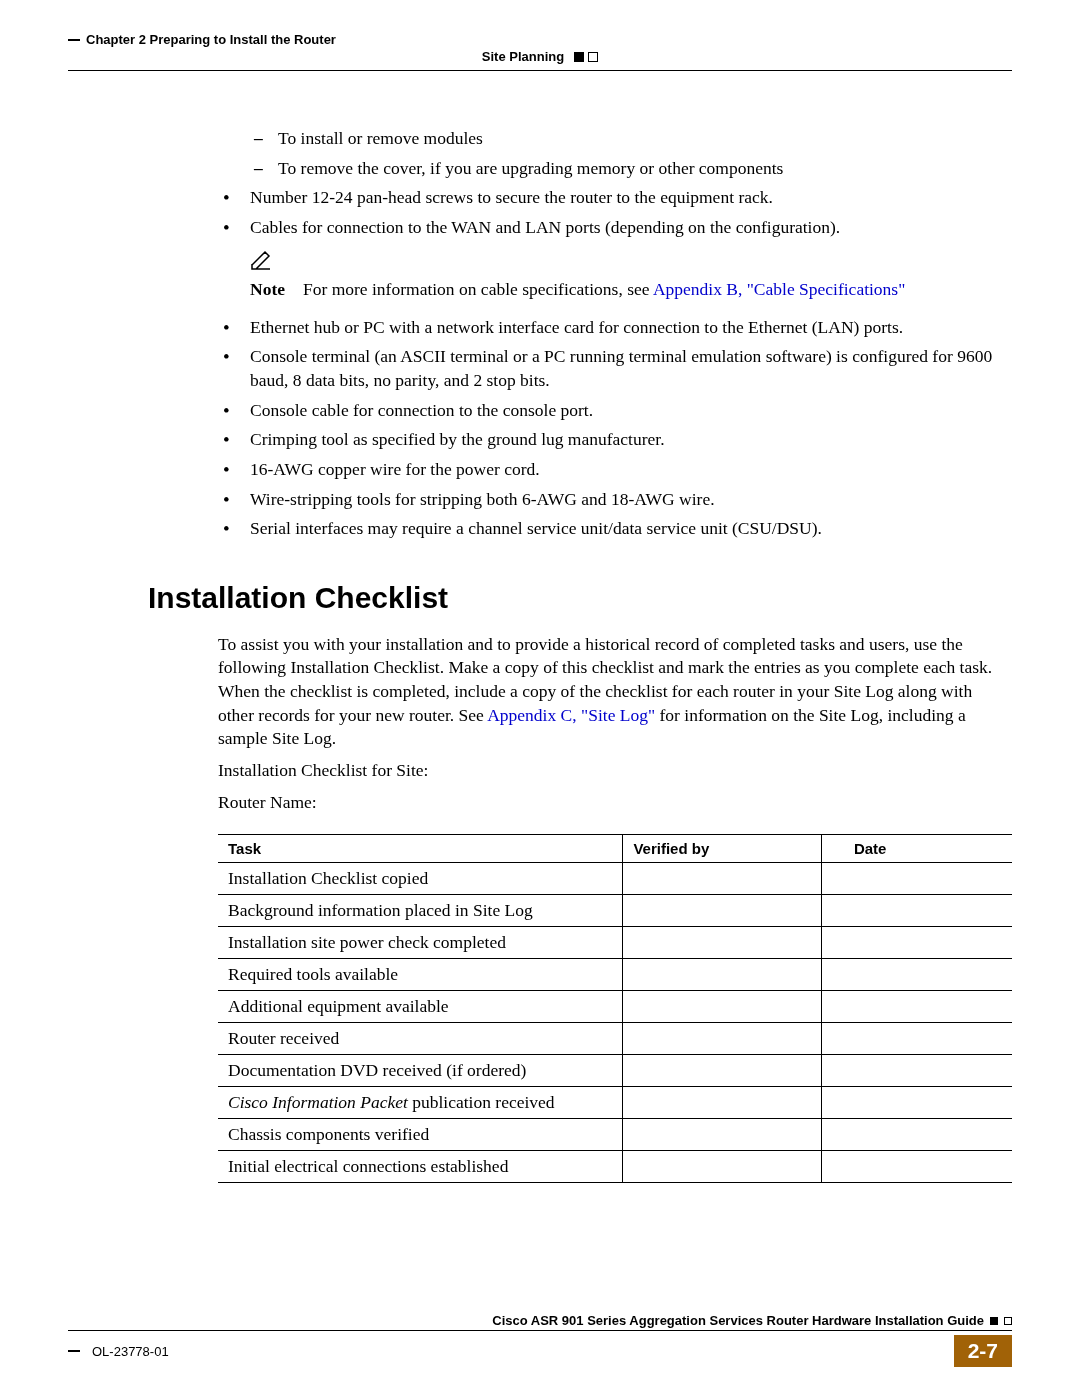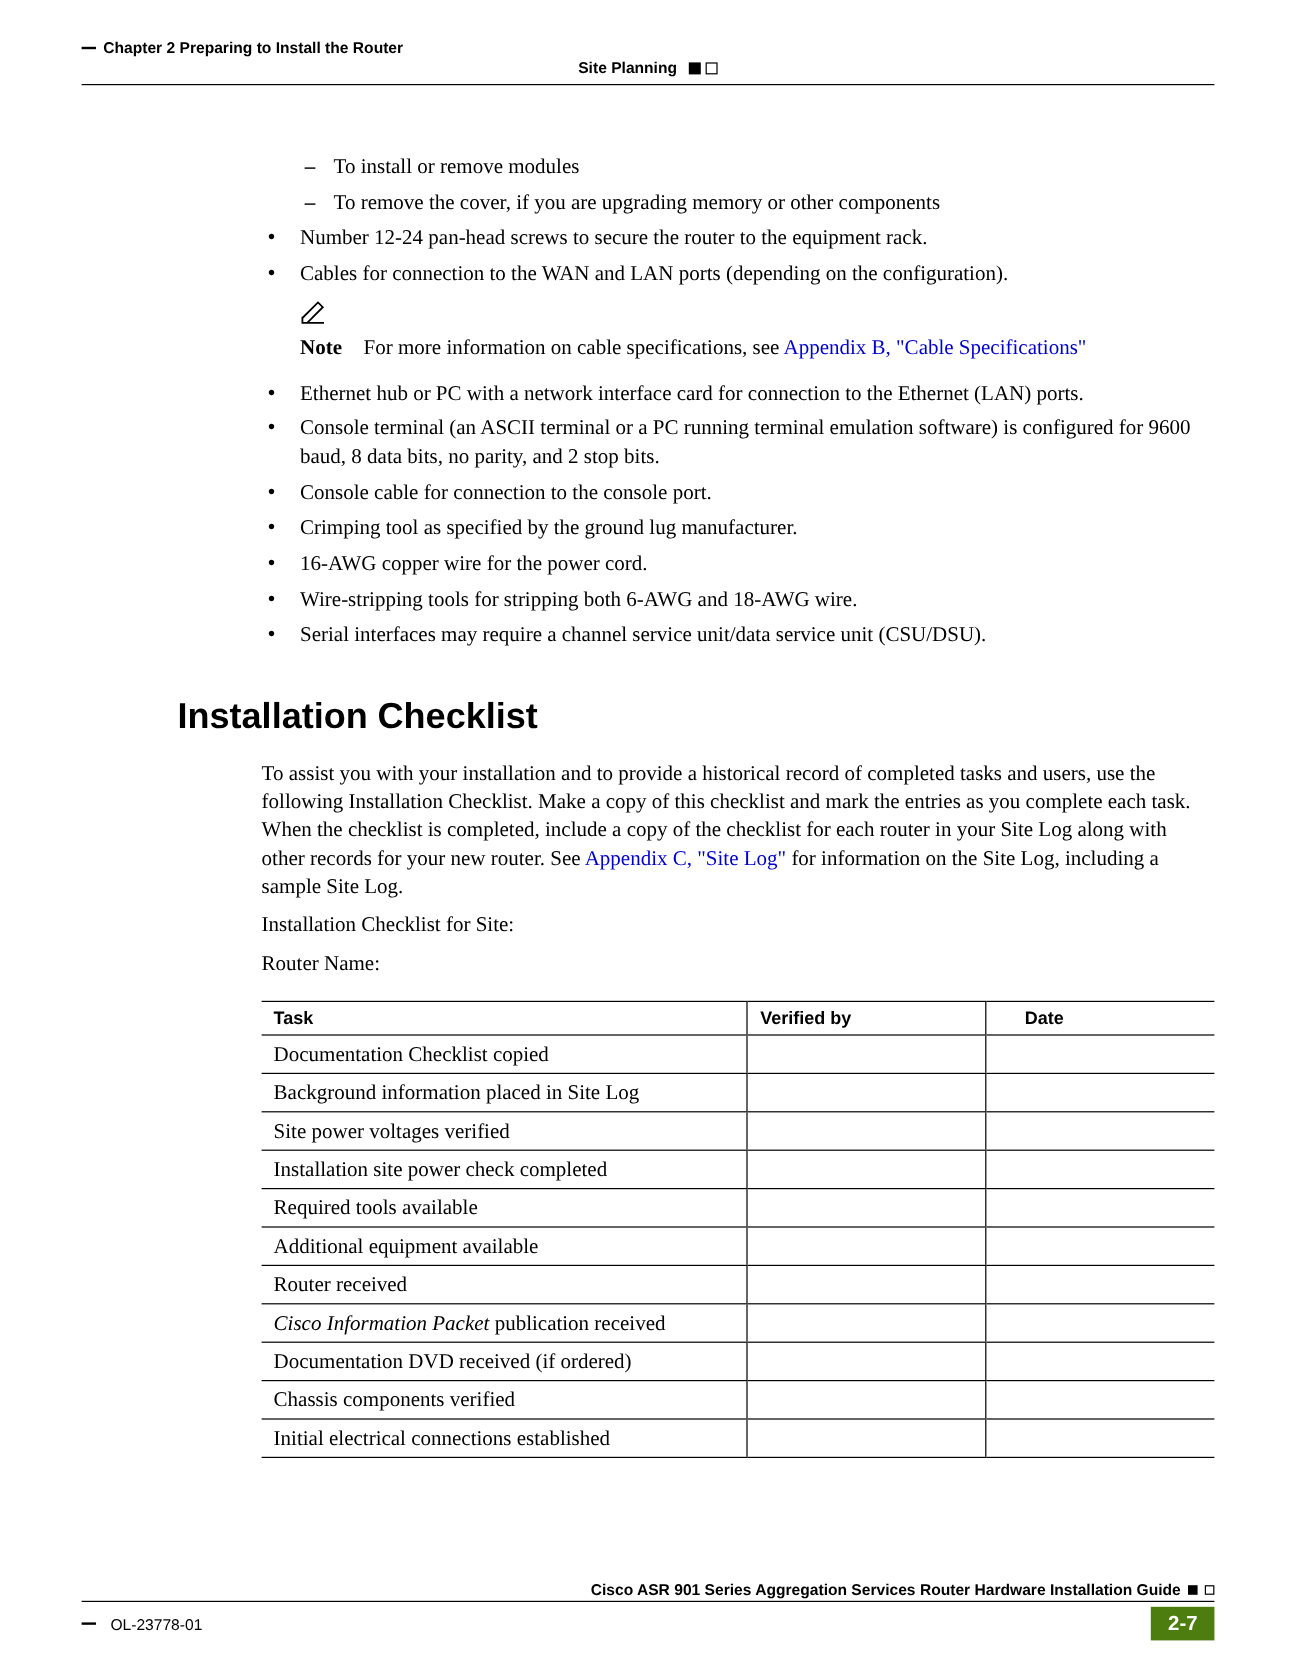--- a/index.html
+++ b/index.html
@@ -168,25 +168,25 @@
   }
   .footer-docnum {
     font-family: Arial, Helvetica, sans-serif;
     font-weight: normal;
     font-size: 13px;
     display: flex;
     align-items: center;
     gap: 6px;
   }
   .page-badge {
-    background: #4d7c0f;
+    background: #a16207;
     color: #fff;
     font-family: Arial, Helvetica, sans-serif;
     font-weight: bold;
-    font-size: 17px;
+    font-size: 21px;
     padding: 4px 14px;
   }
 </style>
 </head>
 <body>
 
 <div class="header-row">
   <div class="header-left">
     <span class="short-rule"></span>
     <span class="header-chapter">Chapter 2      Preparing to Install the Router</span>
@@ -247,61 +247,56 @@
   <table class="checklist">
     <thead>
       <tr>
         <th class="col-task">Task</th>
         <th class="col-vby">Verified by</th>
         <th class="col-date">Date</th>
       </tr>
     </thead>
     <tbody id="checklist-body">
     <tr>
-          <td>Documentation Checklist copied</td>
+          <td>Installation Checklist copied</td>
           <td></td>
           <td></td>
         </tr>
         <tr>
           <td>Background information placed in Site Log</td>
           <td></td>
           <td></td>
         </tr>
         <tr>
-          <td>Site power voltages verified</td>
-          <td></td>
-          <td></td>
-        </tr>
-        <tr>
           <td>Installation site power check completed</td>
           <td></td>
           <td></td>
         </tr>
         <tr>
           <td>Required tools available</td>
           <td></td>
           <td></td>
         </tr>
         <tr>
           <td>Additional equipment available</td>
           <td></td>
           <td></td>
         </tr>
         <tr>
           <td>Router received</td>
           <td></td>
           <td></td>
         </tr>
         <tr>
+          <td>Documentation DVD received (if ordered)</td>
+          <td></td>
+          <td></td>
+        </tr>
+        <tr>
           <td><span class="italic">Cisco Information Packet</span> publication received</td>
-          <td></td>
-          <td></td>
-        </tr>
-        <tr>
-          <td>Documentation DVD received (if ordered)</td>
           <td></td>
           <td></td>
         </tr>
         <tr>
           <td>Chassis components verified</td>
           <td></td>
           <td></td>
         </tr>
         <tr>
           <td>Initial electrical connections established</td>

